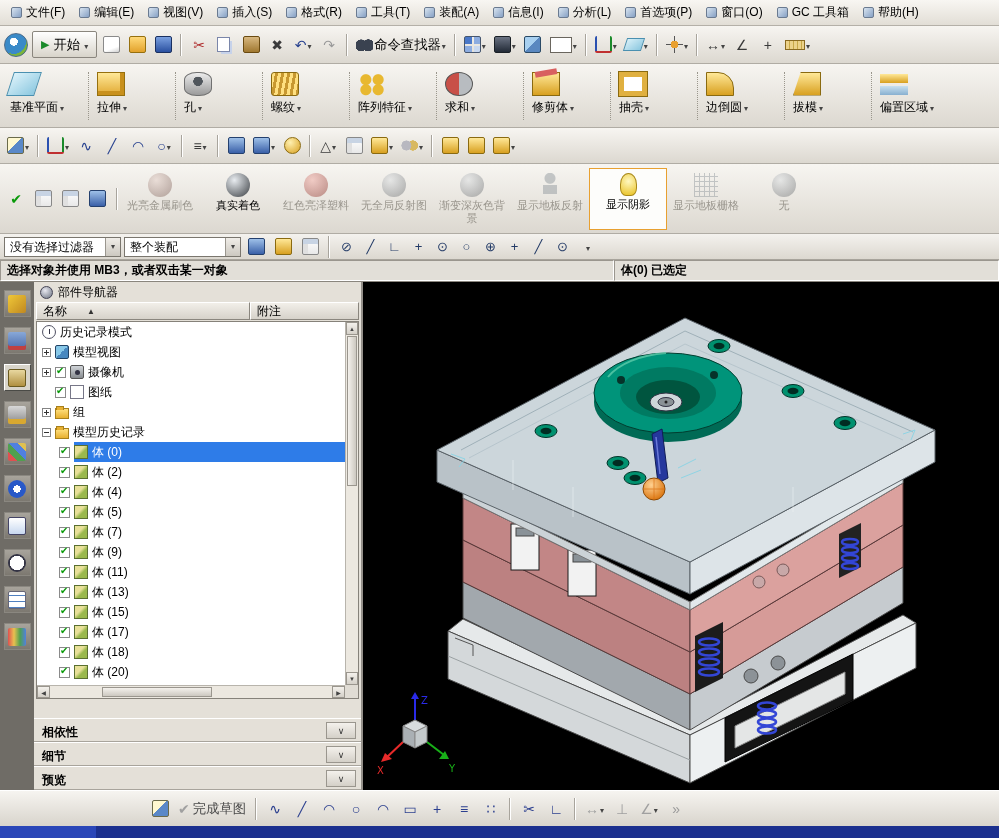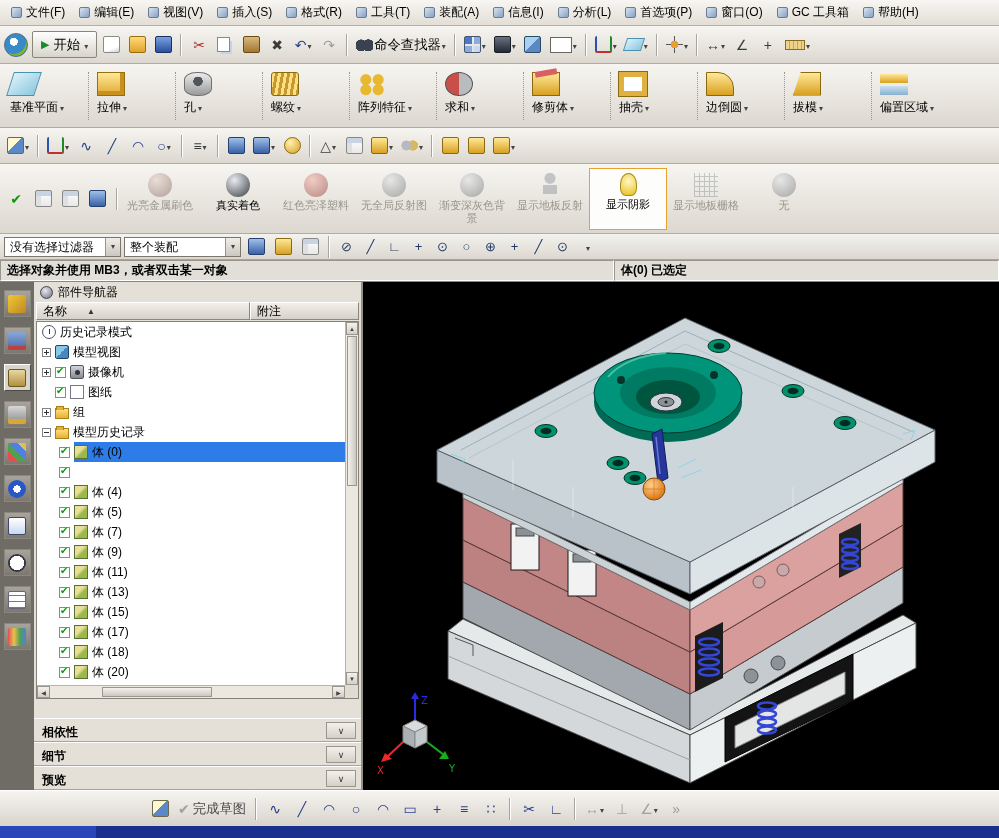--- a/index.html
+++ b/index.html
@@ -170,21 +170,21 @@
 .ti-clock{border-radius:50%;border:1px solid #556;background:radial-gradient(circle,#fff 60%,#ccd4dc)}
 .ti-clock::after{content:"";position:absolute;left:6px;top:3px;width:1px;height:5px;background:#334}
 .ti-views{background:linear-gradient(135deg,#88c8e8 50%,#4888c0 50%);border:1px solid #246;border-radius:2px}
 .ti-camera{background:linear-gradient(#d0d4d8,#888c90);border:1px solid #555;border-radius:2px}
 .ti-camera::after{content:"";position:absolute;left:4px;top:4px;width:5px;height:5px;border-radius:50%;background:#334}
 .ti-sheet{background:#fff;border:1px solid #778}
 .ti-folder{background:linear-gradient(#ffe080,#e8b030);border:1px solid #a8801c;margin-top:2px;height:11px}
 .ti-folder::before{content:"";position:absolute;top:-3px;left:0;width:6px;height:3px;background:#e8b030;border:1px solid #a8801c;border-bottom:none}
 .ti-body{background:linear-gradient(135deg,#e8e098 40%,#9ab84c 60%);border:1px solid #5a7030}
 .hl{display:flex;align-items:center;flex:1;height:100%}
-.hl.sel{background:#2e7ce8;color:#000000}
+.hl.sel{background:#2e7ce8;color:#ffffff}
 .vscroll{position:absolute;right:0;top:0;bottom:13px;width:13px;background:#ece8e0;border-left:1px solid #b8b4ac;
  display:flex;flex-direction:column;align-items:stretch}
 .hscroll{position:absolute;left:0;right:13px;bottom:0;height:13px;background:#ece8e0;border-top:1px solid #b8b4ac;
  display:flex;align-items:stretch}
 .scorner{position:absolute;right:0;bottom:0;width:13px;height:13px;background:#e0dcd4}
 .sbtn{flex:none;display:flex;align-items:center;justify-content:center;font-size:6px;color:#444;
  background:linear-gradient(#f4f1ec,#d4d0c8);border:1px solid #9a968e}
 .vscroll .sbtn{height:13px}.hscroll .sbtn{width:13px}
 .vthumb{height:150px;margin:1px;background:linear-gradient(90deg,#f4f1ec,#ccc8c0);border:1px solid #9a968e}
 .hthumb{width:110px;margin:1px 0 1px 52px;background:linear-gradient(#f4f1ec,#ccc8c0);border:1px solid #9a968e}
@@ -719,20 +719,24 @@
             </div>
           <div class="trow child">
               <span class="chk"></span>
               <div class="hl sel">
                 <span class="ticon ti-body"></span>
                 <span>体 (0)</span>
               </div>
             </div>
           <div class="trow child">
               <span class="chk"></span>
+              <div class="hl">
+                <span class="ticon ti-body"></span>
+                <span>体 (2)</span>
+              </div>
             </div>
           <div class="trow child">
               <span class="chk"></span>
               <div class="hl">
                 <span class="ticon ti-body"></span>
                 <span>体 (4)</span>
               </div>
             </div>
           <div class="trow child">
               <span class="chk"></span>

